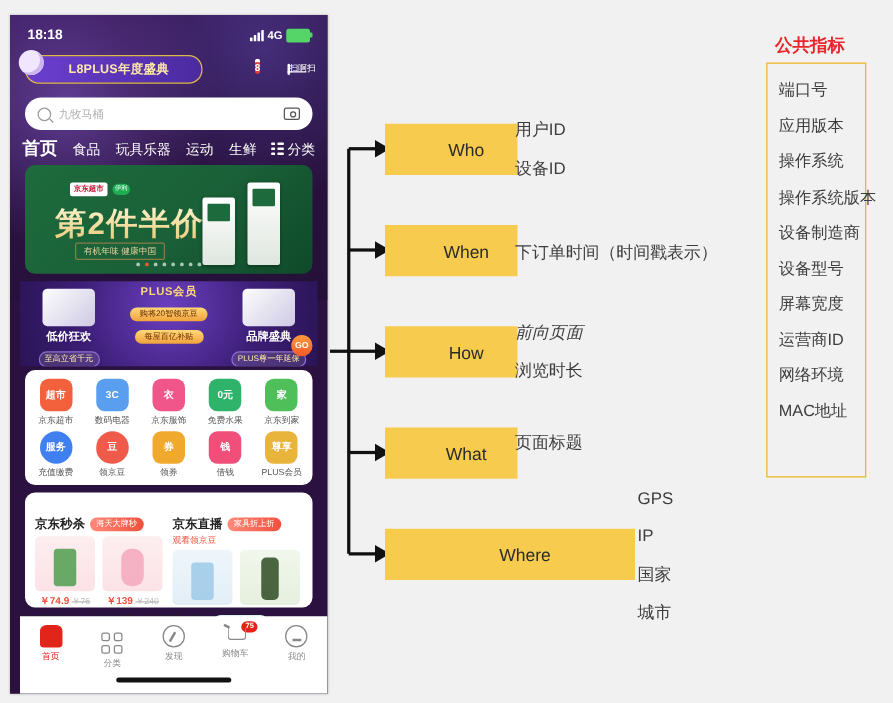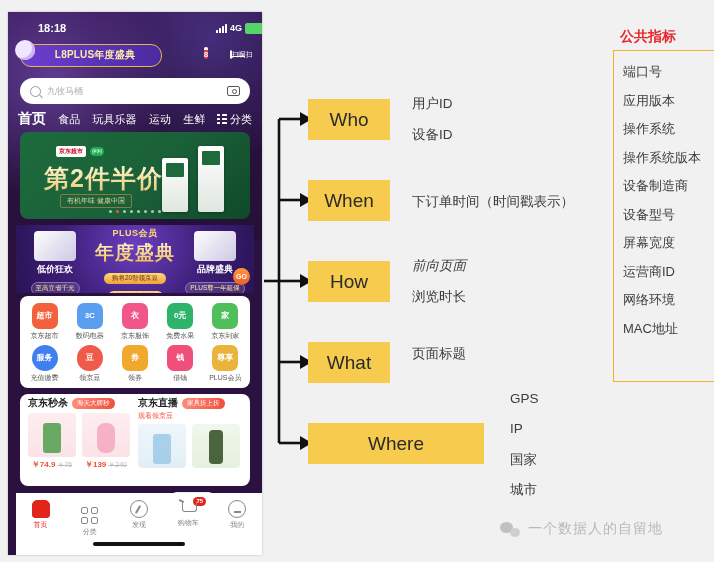--- a/index.html
+++ b/index.html
@@ -26,21 +26,21 @@
     box-shadow: 0 0 2px rgba(0,0,0,.25);
   }
   .phone-top {
     position: absolute; left: 0; top: 0; width: 254px; height: 228px;
     background:
       radial-gradient(circle at 18% 30%, rgba(130,90,200,.55) 0%, rgba(130,90,200,0) 45%),
       radial-gradient(circle at 80% 12%, rgba(90,70,170,.5) 0%, rgba(90,70,170,0) 42%),
       linear-gradient(160deg, #3a1a5c 0%, #2a1240 45%, #241037 100%);
   }
   .statusbar {
-    position: absolute; left: 16px; top: 6px; width: 254px; height: 20px;
+    position: absolute; left: 0; top: 6px; width: 254px; height: 20px;
     color: #fff; font-size: 11px; font-weight: bold;
     display: flex; align-items: center; justify-content: space-between;
     padding: 0 14px; box-sizing: border-box;
   }
   .status-right { display: flex; align-items: center; gap: 3px; font-size: 9px; }
   .sig-bars { display: inline-flex; align-items: flex-end; gap: 1px; height: 9px; }
   .sig-bars i { display: block; width: 2px; background: #fff; border-radius: .5px; }
   .sig-bars i:nth-child(1){height:3px}
   .sig-bars i:nth-child(2){height:5px}
   .sig-bars i:nth-child(3){height:7px}
@@ -193,21 +193,21 @@
     width:26px;height:26px;margin:0 auto 2px;border-radius:7px;
     font-size:8px;color:#fff;font-weight:bold;line-height:26px;text-align:center;
   }
   .icon-label{font-size:7px;color:#555;white-space:nowrap;}
   .rowdot{text-align:center;}
   .rowdot i{display:inline-block;width:4px;height:4px;border-radius:50%;background:#f05a28;}
 
   
   .dealcard{
     position:absolute;left:12px;top:382px;width:230px;height:92px;background:#fff;border-radius:8px;
-    box-sizing:border-box;padding:2px 8px;display:flex;gap:6px;
+    box-sizing:border-box;padding:18px 8px;display:flex;gap:6px;
   }
   .deal-col{flex:1;}
   .deal-head{display:flex;align-items:center;gap:4px;}
   .deal-title{font-size:10px;font-weight:bold;color:#222;white-space:nowrap;}
   .deal-pill{
     font-size:6.5px;color:#fff;border-radius:7px;padding:1px 5px;white-space:nowrap;
     background:linear-gradient(90deg,#ff8a7a,#f0503c);
   }
   .deal-sub{font-size:7px;color:#f0503c;margin-top:1px;}
   .deal-items{display:flex;gap:6px;margin-top:3px;}
@@ -267,35 +267,36 @@
   .tab-me{width:18px;height:18px;margin:0 auto 2px;border:1.6px solid #888;border-radius:50%;box-sizing:border-box;position:relative;}
   .tab-me:after{content:"";position:absolute;left:4.5px;top:10px;width:7px;height:1.6px;background:#888;}
   .homebar{
     position:absolute;left:50%;bottom:9px;transform:translateX(-50%);
     width:92px;height:4px;background:#111;border-radius:2px;
   }
 
   
   .box{
     position:absolute;background:#f7cb4d;color:#2b2b2b;
-    font-size:19px; display:flex;align-items:center;justify-content:center;
+    font-size:14px; display:flex;align-items:center;justify-content:center;
     font-family:"Liberation Sans","DejaVu Sans",sans-serif;
+    padding-left:24px;
   }
   .txt{
     position:absolute;font-size:13.5px;color:#3d3d3d;white-space:nowrap;
     font-family:"Liberation Sans","DejaVu Sans",sans-serif;
   }
   svg.conn{position:absolute;left:0;top:0;width:714px;height:562px;pointer-events:none;}
 
   
   .panel-title{
     position:absolute;left:620px;top:28px;font-size:14px;color:#e8262b;font-weight:bold;
   }
   .panel{
-    position:absolute;left:613px;top:50px;width:102px;height:332px;
+    position:absolute;left:613px;top:50px;width:80px;height:332px;
     border:1.5px solid #f0b323;background:#f1f1f1;box-sizing:border-box;
     padding:7px 0 0 9px;
   }
   .panel-item{font-size:13px;color:#3d3d3d;line-height:28.5px;white-space:nowrap;}
 
   
   .wm{
     position:absolute;left:500px;top:520px;display:flex;align-items:center;gap:8px;
     opacity:.55;
   }
@@ -400,21 +401,20 @@
     </div>
 
     <div class="plusbanner">
       <div class="pb-col l">
         <div class="pb-thumb"></div>
         <div class="pb-name">低价狂欢</div>
         <div class="pb-tag">至高立省千元</div>
       </div>
       <div class="pb-center">
         <div class="pb-plus">PLUS会员</div>
-        <div class="pb-big">年度盛典</div>
         <div class="pb-btn">购将20智领京豆</div>
         <div class="pb-btn">每屋百亿补贴</div>
       </div>
       <div class="pb-col r">
         <div class="pb-thumb"></div>
         <div class="pb-name">品牌盛典</div>
         <div class="pb-tag">PLUS尊一年延保</div>
       </div>
       <div class="pb-go">GO</div>
     </div>
@@ -603,21 +603,14 @@
     <div class="panel-item">操作系统</div>
     <div class="panel-item">操作系统版本</div>
     <div class="panel-item">设备制造商</div>
     <div class="panel-item">设备型号</div>
     <div class="panel-item">屏幕宽度</div>
     <div class="panel-item">运营商ID</div>
     <div class="panel-item">网络环境</div>
     <div class="panel-item">MAC地址</div>
   </div>
 
-  <div class="wm">
-    <span class="wm-ico">
-      <i class="b1"></i>
-        <i class="b2"></i>
-    </span>
-    <span class="wm-txt">一个数据人的自留地</span>
-  </div>
 
 </div>
 
 </body></html>

